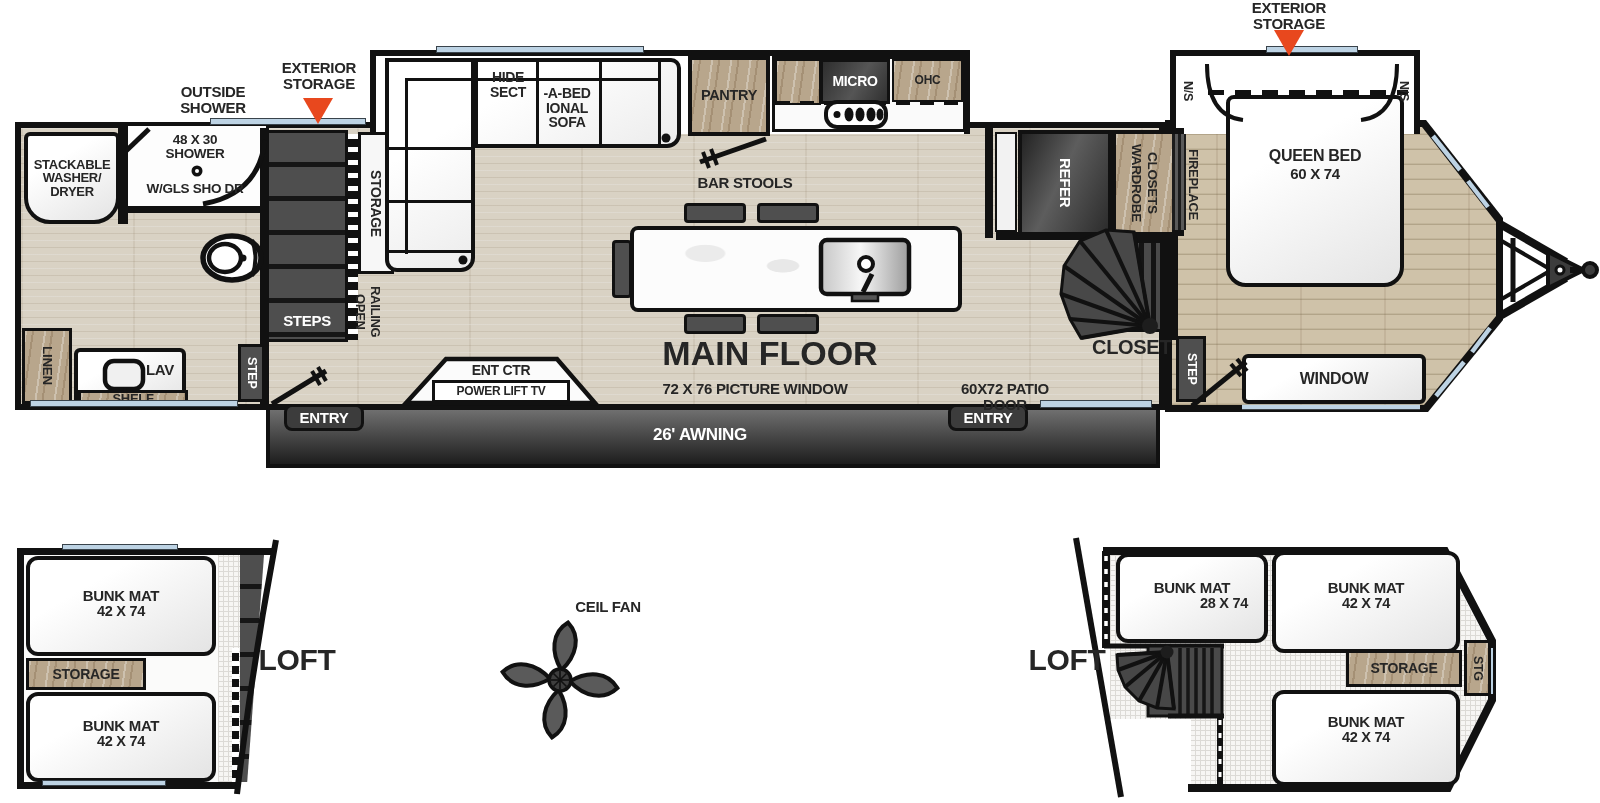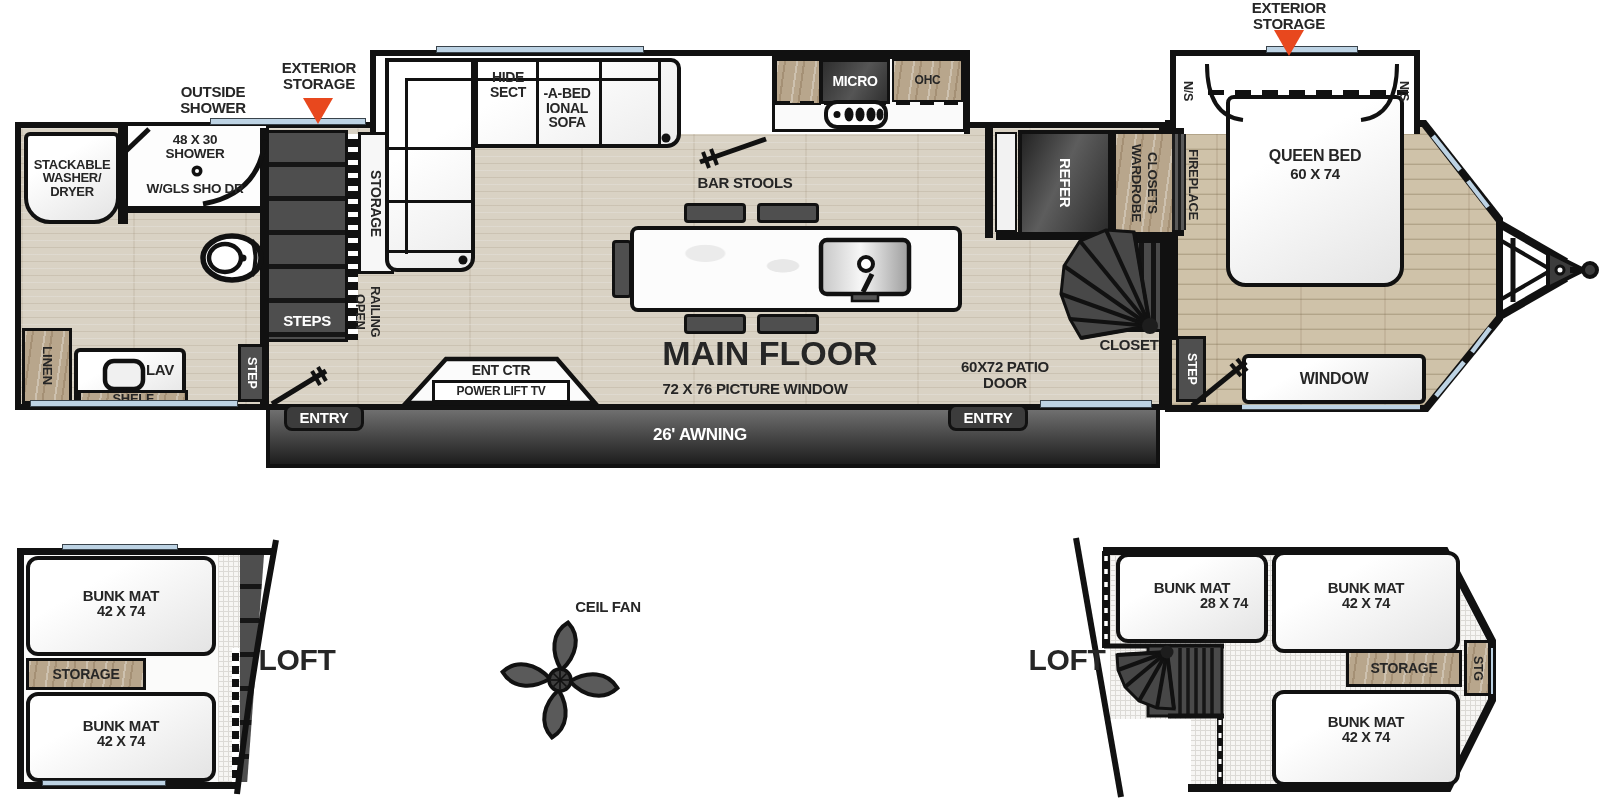--- a/index.html
+++ b/index.html
@@ -135,20 +135,23 @@
   <div class="abs seam" style="left:475px;top:62px;width:3px;height:83px;"></div>
   <div class="abs seam" style="left:536px;top:62px;width:3px;height:83px;"></div>
   <div class="abs seam" style="left:599px;top:62px;width:3px;height:83px;"></div>
   <div class="abs seam" style="left:658px;top:62px;width:3px;height:83px;"></div>
   <div class="abs seam" style="left:389px;top:147px;width:83px;height:3px;"></div>
   <div class="abs seam" style="left:389px;top:200px;width:83px;height:3px;"></div>
   <div class="abs seam" style="left:389px;top:250px;width:83px;height:3px;"></div>
   <div class="abs lbl" style="left:482px;top:70px;width:52px;font-size:14px;">HIDE SECT</div>
   <div class="abs lbl" style="left:536px;top:86px;width:62px;font-size:14px;">-A-BED IONAL SOFA</div>
 
+  <div class="abs wood cbox" style="left:688px;top:56px;width:82px;height:80px;border-width:4px;">
+    <span class="lbl" style="font-size:14.5px;">PANTRY</span>
+  </div>
   <div class="abs" style="left:772px;top:56px;width:194px;height:76px;background:#fafafa;border:3px solid #111;z-index:3;"></div>
   <div class="abs wood" style="left:775px;top:59px;width:46px;height:46px;border-width:2px;"></div>
   <div class="abs" style="left:776px;top:101px;width:188px;height:4px;z-index:3;background:repeating-linear-gradient(90deg,#111 0 14px,transparent 14px 24px);"></div>
   <div class="abs cbox" style="left:820px;top:59px;width:70px;height:45px;background:linear-gradient(120deg,#2e2e2e,#555 55%,#303030);border:3px solid #111;z-index:3;">
     <span class="lbl white-lbl" style="font-size:14px;">MICRO</span>
   </div>
   <div class="abs wood cbox" style="left:892px;top:59px;width:71px;height:43px;border-width:2px;">
     <span class="lbl" style="font-size:12px;">OHC</span>
   </div>
   <div class="abs" style="left:822px;top:98px;z-index:4;">
@@ -171,21 +174,21 @@
     <span class="lbl v" style="font-size:13.5px;height:92px;line-height:1.15;">WARDROBE CLOSETS</span>
   </div>
   <div class="abs wall" style="left:1174px;top:128px;width:10px;height:108px;"></div>
   <div class="abs" style="left:1172px;top:134px;width:14px;height:96px;z-index:3;background:repeating-linear-gradient(90deg,#1c1c1c 0 3px,#5a5a5a 3px 6px);"></div>
   <div class="abs lbl v" style="left:1186px;top:136px;width:17px;height:96px;font-size:13px;">FIREPLACE</div>
 
   <div class="abs wall" style="left:996px;top:232px;width:182px;height:8px;"></div>
   <div class="abs" style="left:1112px;top:240px;width:64px;height:92px;z-index:2;border:3px solid #111;
               background:repeating-linear-gradient(90deg,#141414 0 5px,#4a4a4a 5px 12px);"></div>
   <div class="abs wall" style="left:1160px;top:232px;width:18px;height:108px;"></div>
-  <div class="abs lbl" style="left:1092px;top:337px;width:74px;font-size:15px;">CLOSET</div>
+  <div class="abs lbl" style="left:1092px;top:337px;width:74px;font-size:20px;">CLOSET</div>
   <div class="abs dark cbox" style="left:1176px;top:336px;width:30px;height:66px;">
     <span class="lbl white-lbl v" style="font-size:12.5px;">STEP</span>
   </div>
 
   <div class="abs lbl" style="left:685px;top:175px;width:120px;font-size:15px;">BAR STOOLS</div>
   <div class="abs dark" style="left:684px;top:203px;width:62px;height:20px;border-radius:4px;"></div>
   <div class="abs dark" style="left:757px;top:203px;width:62px;height:20px;border-radius:4px;"></div>
   <div class="abs dark" style="left:684px;top:314px;width:62px;height:20px;border-radius:4px;"></div>
   <div class="abs dark" style="left:757px;top:314px;width:62px;height:20px;border-radius:4px;"></div>
   <div class="abs dark" style="left:612px;top:240px;width:20px;height:58px;border-radius:4px;"></div>
@@ -200,21 +203,21 @@
       </defs>
       <rect x="5" y="8" width="88" height="54" rx="6" fill="url(#metal)" stroke="#111" stroke-width="4.5"></rect>
       <circle cx="50" cy="32" r="7" fill="#fff" stroke="#111" stroke-width="4"></circle>
       <line x1="56" y1="42" x2="47" y2="60" stroke="#111" stroke-width="5"></line>
       <rect x="36" y="62" width="26" height="7" fill="#555" stroke="#111" stroke-width="2.5"></rect>
     </svg>
   </div>
 
   <div class="abs lbl" style="left:630px;top:336px;width:280px;font-size:34px;letter-spacing:0;">MAIN FLOOR</div>
   <div class="abs lbl" style="left:630px;top:381px;width:250px;font-size:15px;">72 X 76 PICTURE WINDOW</div>
-  <div class="abs lbl" style="left:938px;top:359px;width:134px;font-size:15px;">60X72 PATIO DOOR</div>
+  <div class="abs lbl" style="left:938px;top:381px;width:134px;font-size:15px;">60X72 PATIO DOOR</div>
 
   <div class="abs lbl" style="left:445px;top:363px;width:112px;font-size:14px;">ENT CTR</div>
   <div class="abs cbox" style="left:432px;top:380px;width:138px;height:23px;background:#fff;border:3.5px solid #111;z-index:6;">
     <span class="lbl" style="font-size:12px;">POWER LIFT TV</span>
   </div>
 
   <div class="abs lbl v" style="left:1181px;top:62px;width:22px;height:58px;font-size:12.5px;">N/S</div>
   <div class="abs lbl v" style="left:1397px;top:62px;width:22px;height:58px;font-size:12.5px;">N/S</div>
   <div class="abs" style="left:1208px;top:90px;width:200px;height:5px;z-index:4;background:repeating-linear-gradient(90deg,#111 0 16px,transparent 16px 27px);"></div>
   <div class="abs wfix" style="left:1226px;top:95px;width:178px;height:192px;border-radius:8px 8px 20px 20px;"></div>

